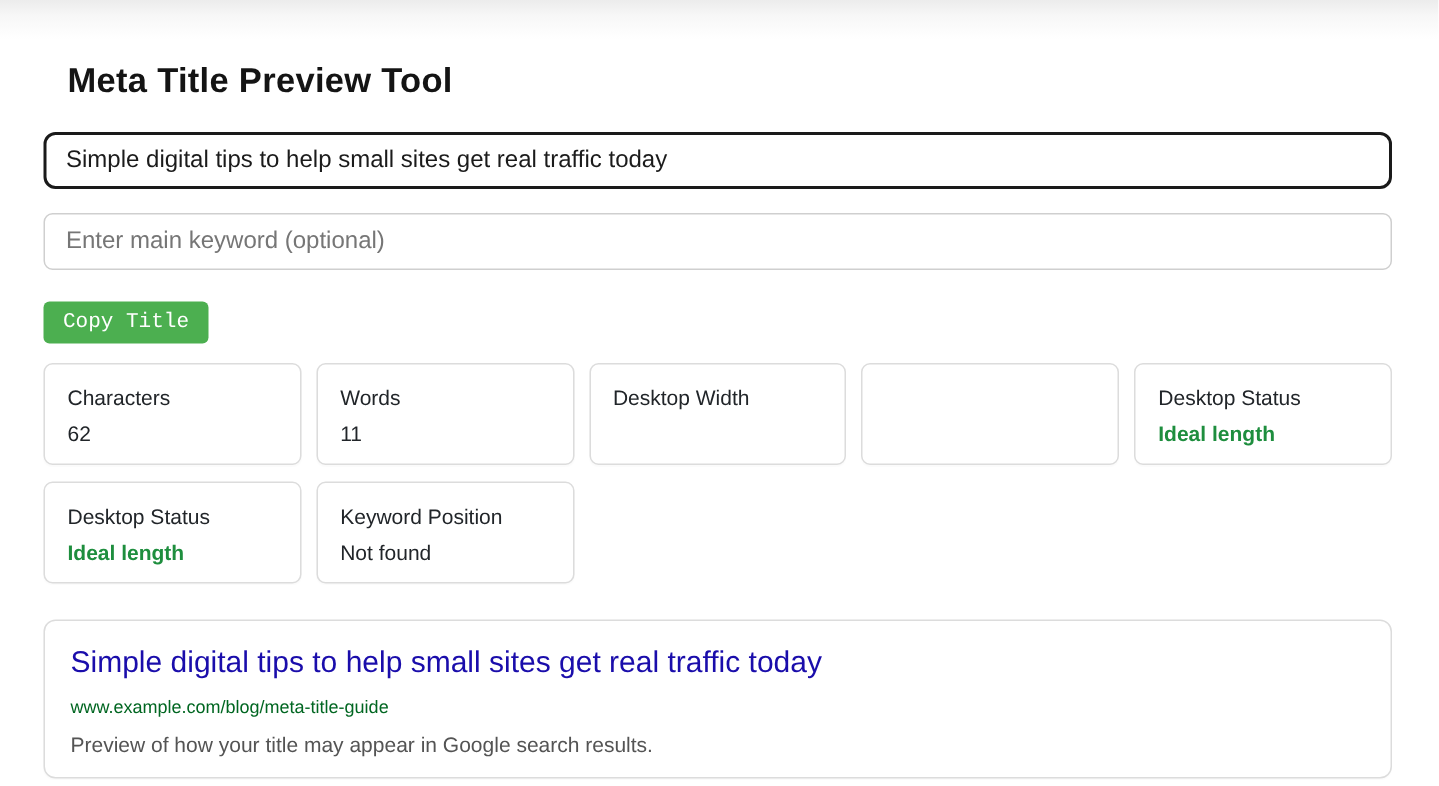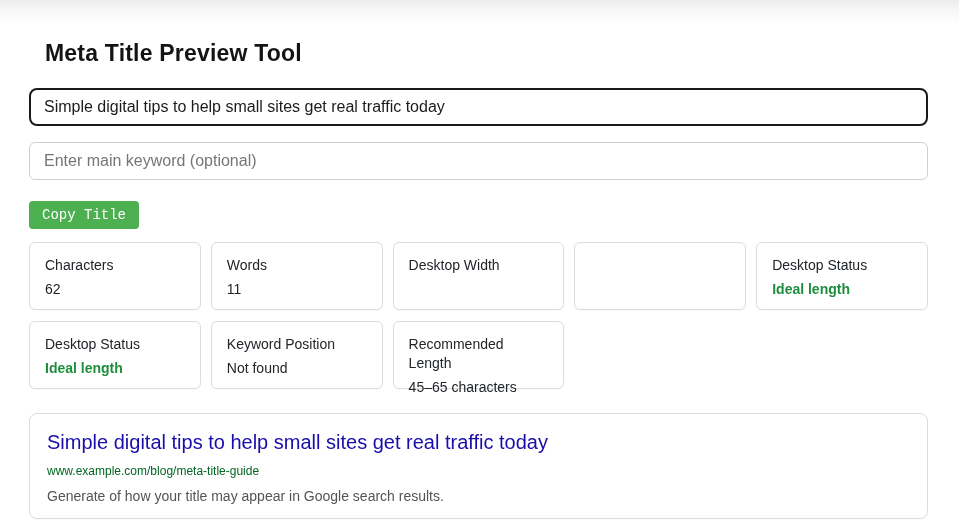--- a/index.html
+++ b/index.html
@@ -163,25 +163,21 @@
       <div class="stat-value status-green">Ideal length</div>
     </div>
     <div class="stat-card">
       <div class="stat-label">Desktop Status</div>
       <div class="stat-value status-green">Ideal length</div>
     </div>
     <div class="stat-card">
       <div class="stat-label">Keyword Position</div>
       <div class="stat-value">Not found</div>
     </div>
-    <div class="stat-card">
-      <div class="stat-label">Recommended Length</div>
-      <div class="stat-value">45–65 characters</div>
-    </div>
   </div>
 
   <div class="preview-card">
     <div class="preview-title">Simple digital tips to help small sites get real traffic today</div>
     <div class="preview-url">www.example.com/blog/meta-title-guide</div>
-    <div class="preview-desc">Generate of how your title may appear in Google search results.</div>
+    <div class="preview-desc">Preview of how your title may appear in Google search results.</div>
   </div>
 
 </div>
 
 </body></html>

